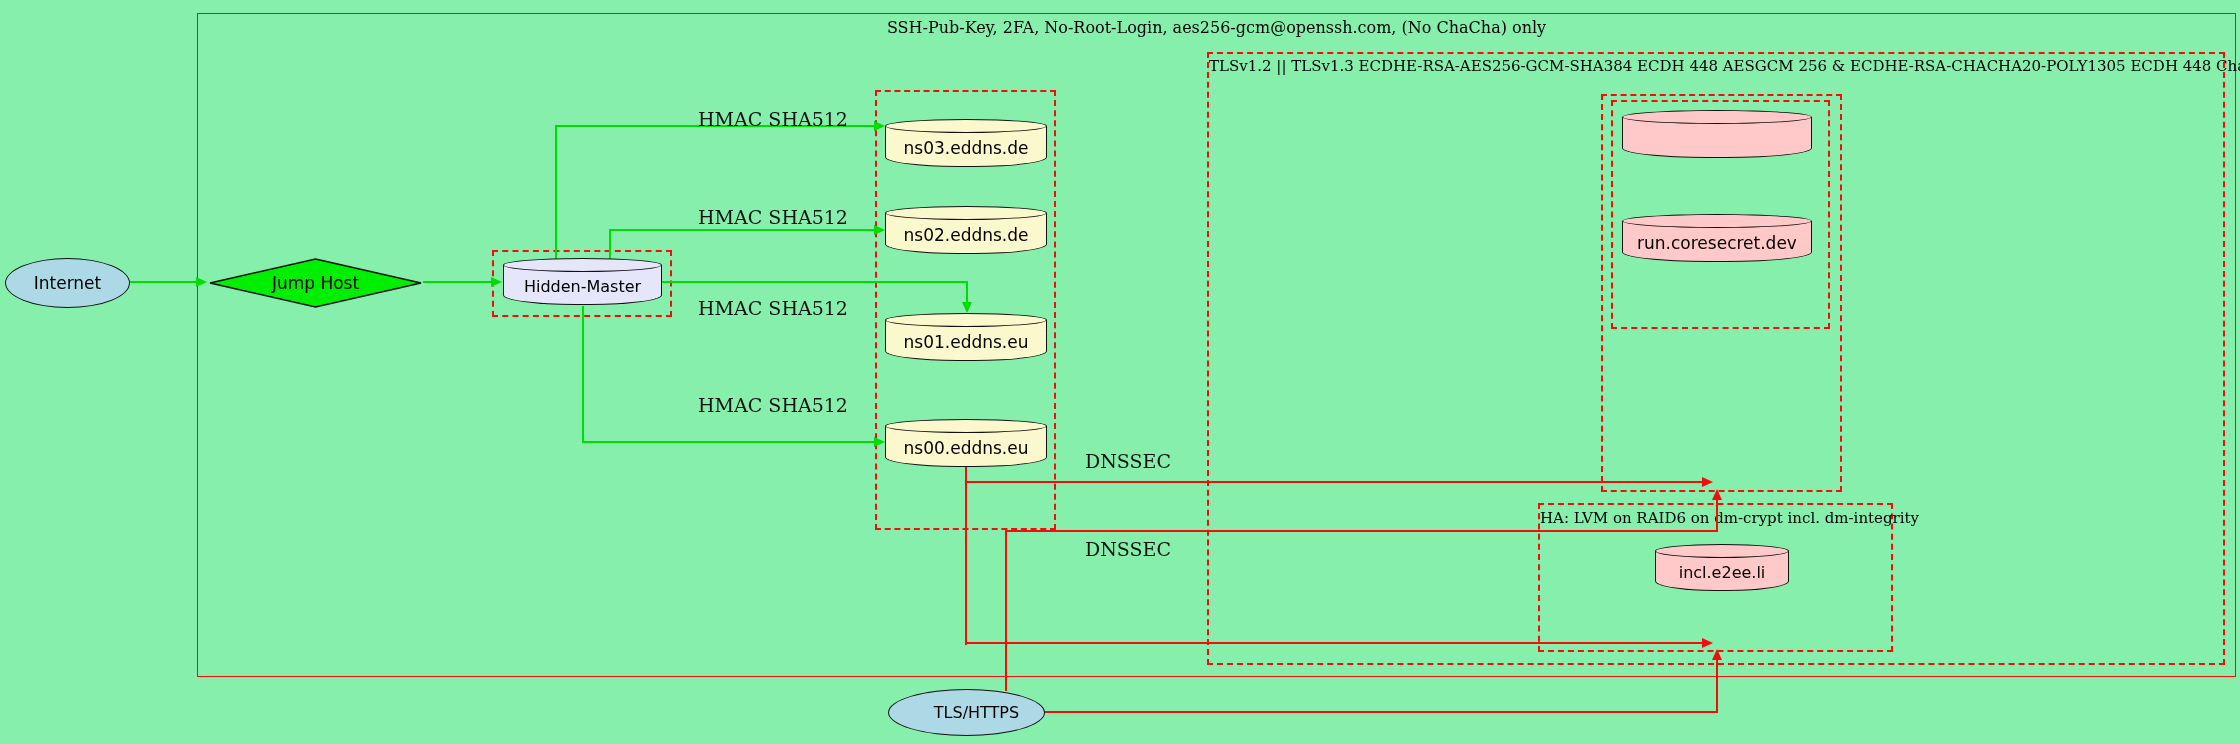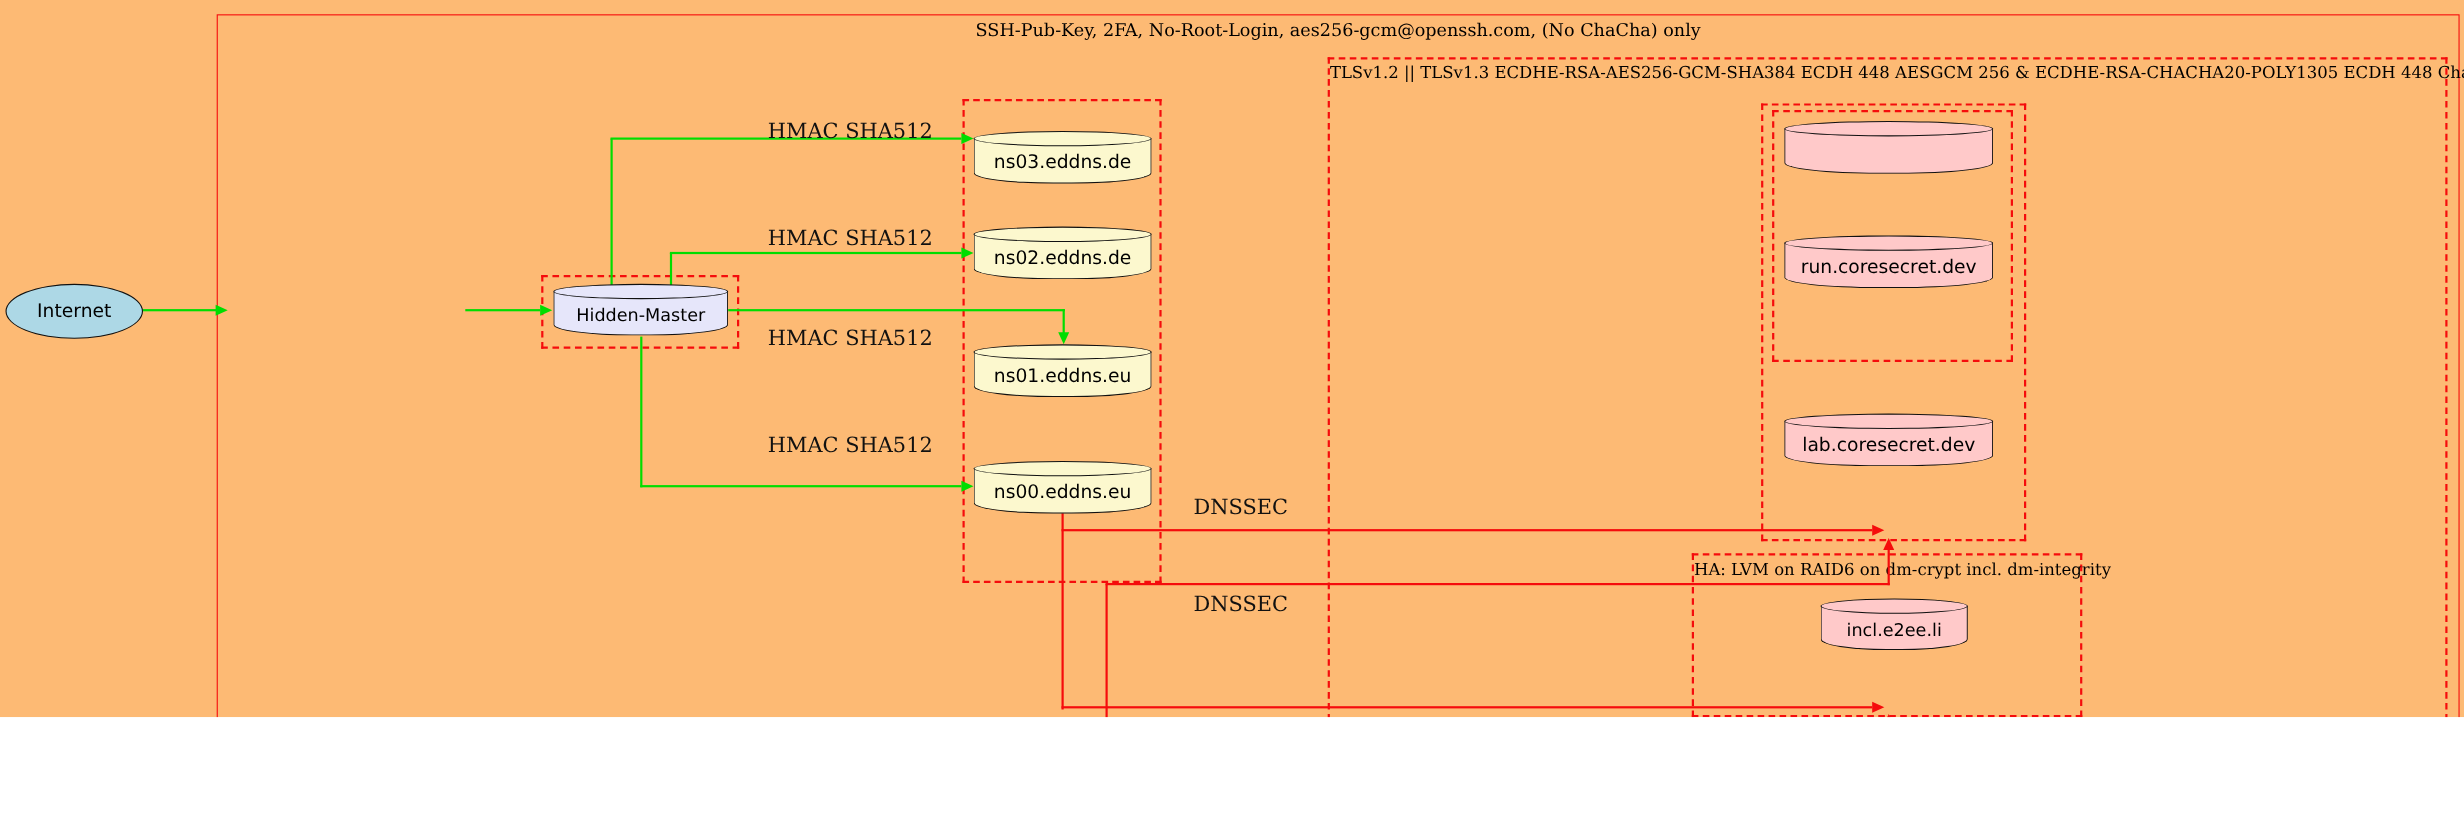--- a/index.html
+++ b/index.html
@@ -3,21 +3,21 @@
 <meta charset="utf-8">
 <title>DNS / Service Security Diagram</title>
 <style>
   :root{
     --red:#f50c0c;
     --green:#00dd00;
     --ink:#111;
   }
   html,body{margin:0;padding:0;background:#fff;}
   #canvas{
-    position:relative;width:2240px;height:652px;background:#fdba74;overflow:hidden;
+    position:relative;width:2240px;height:744px;background:#86efac;overflow:hidden;
     font-family:"DejaVu Sans",sans-serif;color:#000;
   }
   
   .cluster{position:absolute;box-sizing:border-box;}
   .cluster.solid{border:1.6px solid var(--red);}
   .cluster.dashed{border:2px dashed var(--red);}
   .cluster-label{
     position:absolute;left:0;right:0;text-align:center;
     font-family:"DejaVu Serif","Liberation Serif",serif;color:#000;white-space:nowrap;
   }
@@ -125,20 +125,26 @@
   <span class="edge-label" style="left:693px;top:206px;">HMAC SHA512</span>
   <span class="edge-label" style="left:693px;top:297px;">HMAC SHA512</span>
   <span class="edge-label" style="left:693px;top:394px;">HMAC SHA512</span>
   <span class="edge-label" style="left:1048px;top:450px;">DNSSEC</span>
   <span class="edge-label" style="left:1048px;top:538px;">DNSSEC</span>
 
   <div class="node ellipse" style="left: 5px; top: 258px; width: 125px; height: 50px; --fill: #add8e6;">
     <span>Internet</span>
   </div>
 
+  <div class="node diamond" style="left:208px;top:258px;width:215px;height:50px;">
+    <svg width="215" height="50" viewBox="0 0 215 50">
+      <polygon points="107.5,1 213,25 107.5,49 2,25" fill="#00ee00" stroke="#111" stroke-width="1.6"></polygon>
+    </svg>
+    <span class="dlabel">Jump Host</span>
+  </div>
 
   <div class="cyl" style="left: 503px; top: 258px; width: 159px; height: 47px; --fill: #e6e6fa;">
     <div class="cyl-top"></div>
     <div class="cyl-body"></div>
     <span class="cyl-label" style="font-size:16px;">Hidden-Master</span>
   </div>
 
   <div class="cyl" style="left: 885px; top: 102px; width: 162px; height: 48px; margin-top: 17px; --fill: #fcf8ce;">
     <div class="cyl-top"></div>
     <div class="cyl-body"></div>
@@ -167,25 +173,20 @@
     <div class="cyl-top"></div>
     <div class="cyl-body"></div>
   </div>
 
   <div class="cyl" style="left: 1622px; top: 214px; width: 190px; height: 48px; --fill: #ffc9c9;">
     <div class="cyl-top"></div>
     <div class="cyl-body"></div>
     <span class="cyl-label">run.coresecret.dev</span>
   </div>
 
-  <div class="cyl" style="left: 1622px; top: 376px; width: 190px; height: 48px; --fill: #ffc9c9;">
-    <div class="cyl-top"></div>
-    <div class="cyl-body"></div>
-    <span class="cyl-label">lab.coresecret.dev</span>
-  </div>
 
   <div class="cyl" style="left: 1655px; top: 544px; width: 134px; height: 47px; --fill: #ffc9c9;">
     <div class="cyl-top"></div>
     <div class="cyl-body"></div>
     <span class="cyl-label" style="font-size:16px;">incl.e2ee.li</span>
   </div>
 
   <div class="node ellipse" style="left: 888px; top: 689px; width: 157px; height: 47px; --fill: #add8e6;">
     <span style="font-size:16px;margin-left:20px;">TLS/HTTPS</span>
   </div>

